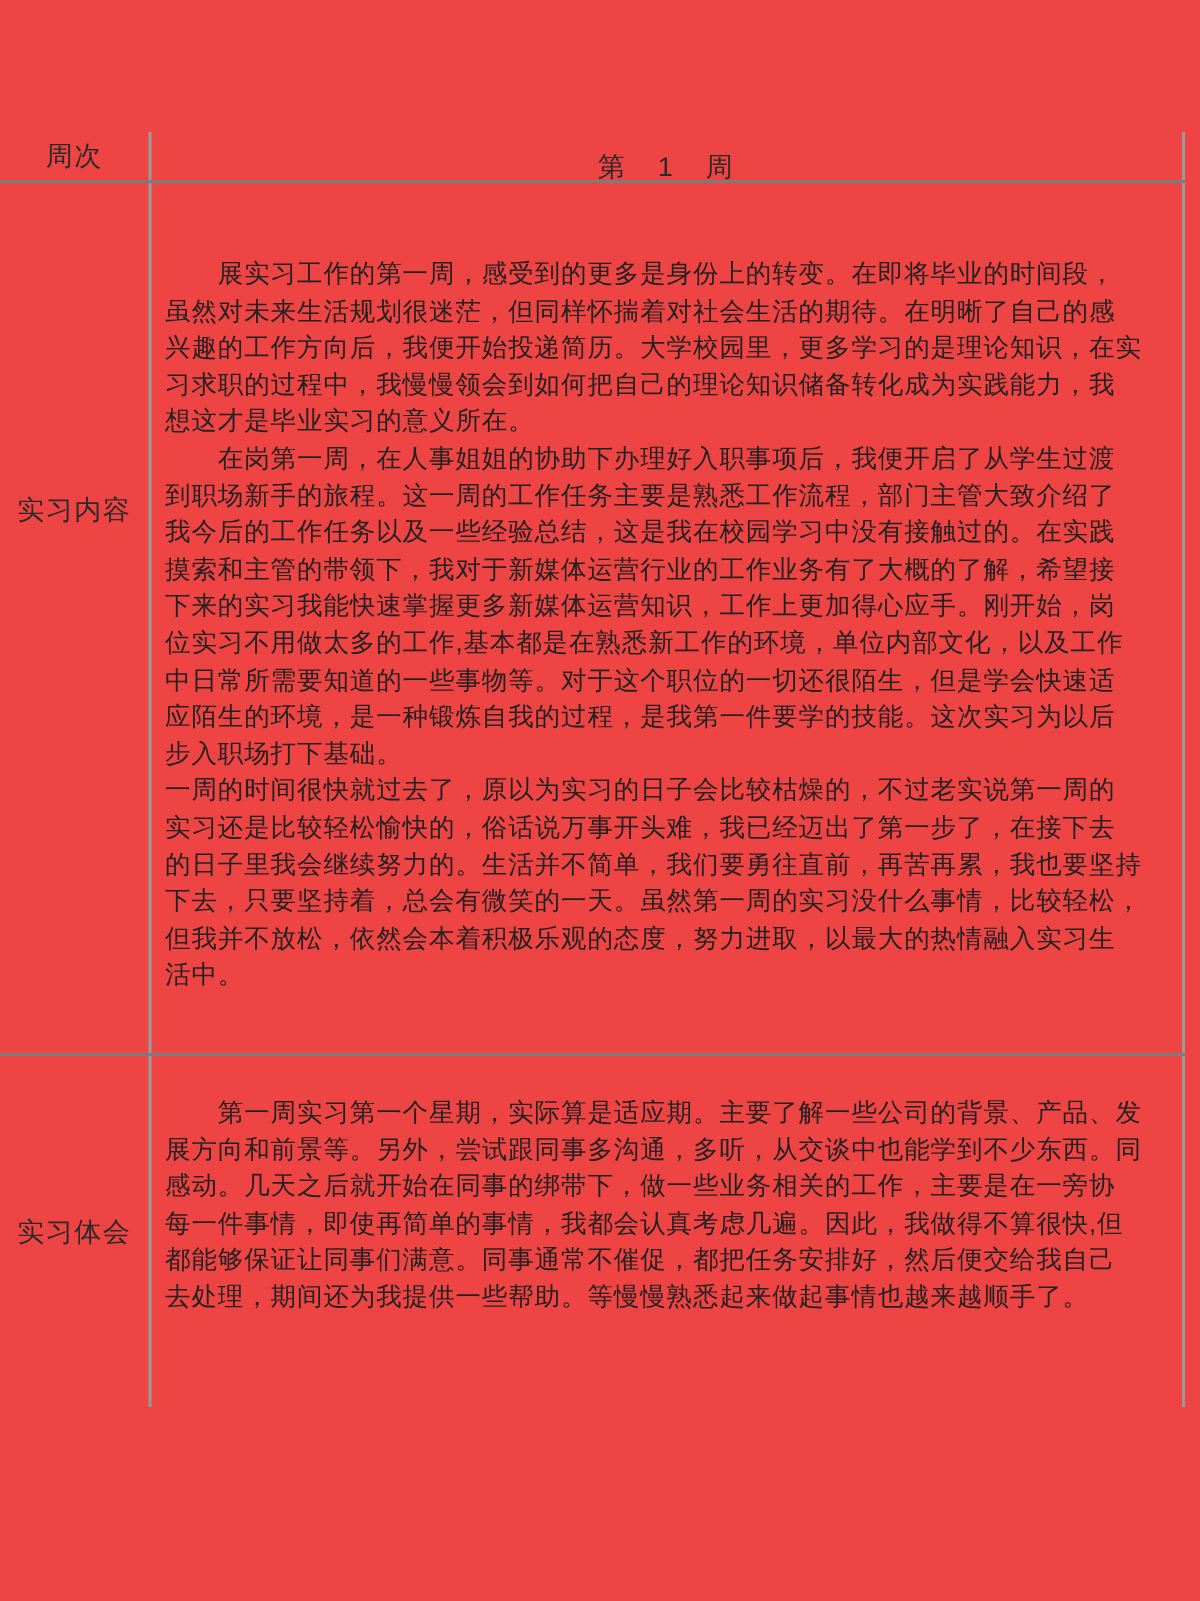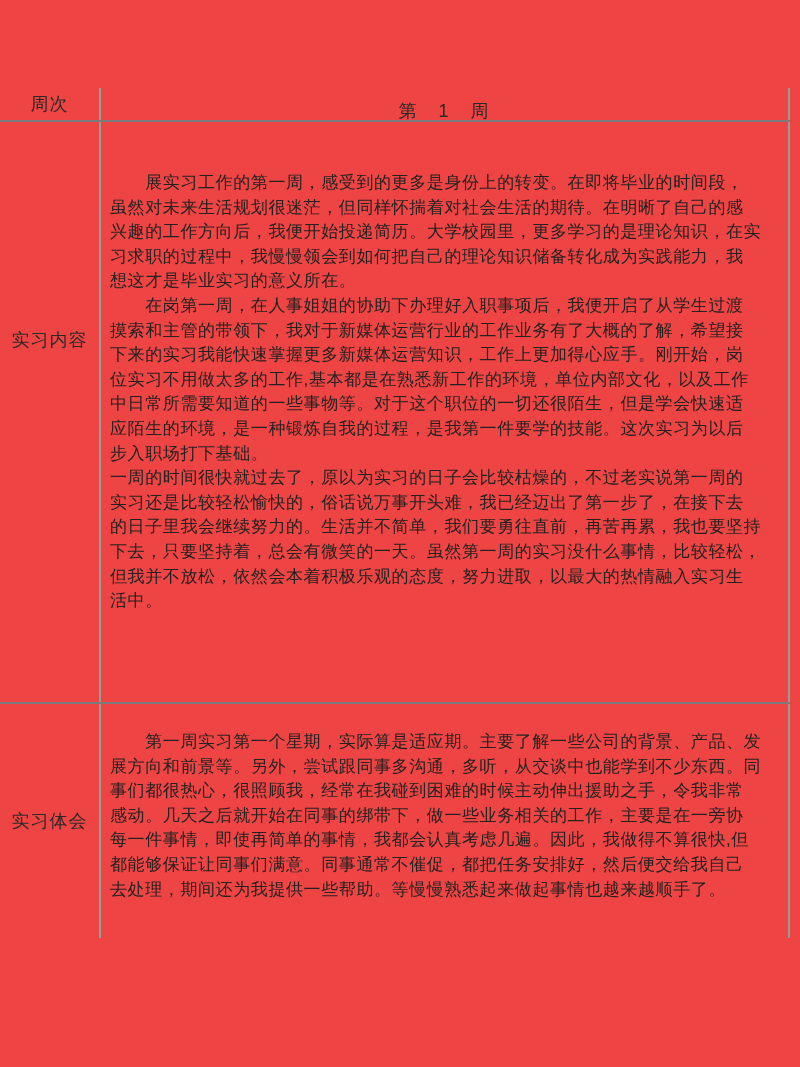--- a/index.html
+++ b/index.html
@@ -76,38 +76,39 @@
   <div class="header-value" style="top:95px; height:32px;">第　1　周</div>
 
   <div class="cell-label" style="top:122px; height:436px;">实习内容</div>
   <div class="cell-text" style="top:171px;">
       <div>　　展实习工作的第一周，感受到的更多是身份上的转变。在即将毕业的时间段，</div>
       <div>虽然对未来生活规划很迷茫，但同样怀揣着对社会生活的期待。在明晰了自己的感</div>
       <div>兴趣的工作方向后，我便开始投递简历。大学校园里，更多学习的是理论知识，在实</div>
       <div>习求职的过程中，我慢慢领会到如何把自己的理论知识储备转化成为实践能力，我</div>
       <div>想这才是毕业实习的意义所在。</div>
       <div>　　在岗第一周，在人事姐姐的协助下办理好入职事项后，我便开启了从学生过渡</div>
+      <div>到职场新手的旅程。这一周的工作任务主要是熟悉工作流程，部门主管大致介绍了</div>
+      <div>我今后的工作任务以及一些经验总结，这是我在校园学习中没有接触过的。在实践</div>
       <div>摸索和主管的带领下，我对于新媒体运营行业的工作业务有了大概的了解，希望接</div>
       <div>下来的实习我能快速掌握更多新媒体运营知识，工作上更加得心应手。刚开始，岗</div>
       <div>位实习不用做太多的工作,基本都是在熟悉新工作的环境，单位内部文化，以及工作</div>
       <div>中日常所需要知道的一些事物等。对于这个职位的一切还很陌生，但是学会快速适</div>
       <div>应陌生的环境，是一种锻炼自我的过程，是我第一件要学的技能。这次实习为以后</div>
       <div>步入职场打下基础。</div>
       <div>一周的时间很快就过去了，原以为实习的日子会比较枯燥的，不过老实说第一周的</div>
       <div>实习还是比较轻松愉快的，俗话说万事开头难，我已经迈出了第一步了，在接下去</div>
       <div>的日子里我会继续努力的。生活并不简单，我们要勇往直前，再苦再累，我也要坚持</div>
       <div>下去，只要坚持着，总会有微笑的一天。虽然第一周的实习没什么事情，比较轻松，</div>
       <div>但我并不放松，依然会本着积极乐观的态度，努力进取，以最大的热情融入实习生</div>
       <div>活中。</div>
     </div>
 
   <div class="cell-label" style="top:704px; height:234px;">实习体会</div>
   <div class="cell-text" style="top:730px;">
       <div>　　第一周实习第一个星期，实际算是适应期。主要了解一些公司的背景、产品、发</div>
       <div>展方向和前景等。另外，尝试跟同事多沟通，多听，从交谈中也能学到不少东西。同</div>
-      <div>事们都很热心，很照顾我，经常在我碰到困难的时候主动伸出援助之手，令我非常</div>
       <div>感动。几天之后就开始在同事的绑带下，做一些业务相关的工作，主要是在一旁协</div>
       <div>每一件事情，即使再简单的事情，我都会认真考虑几遍。因此，我做得不算很快,但</div>
       <div>都能够保证让同事们满意。同事通常不催促，都把任务安排好，然后便交给我自己</div>
       <div>去处理，期间还为我提供一些帮助。等慢慢熟悉起来做起事情也越来越顺手了。</div>
     </div>
 
 </div>
 
 </body></html>

